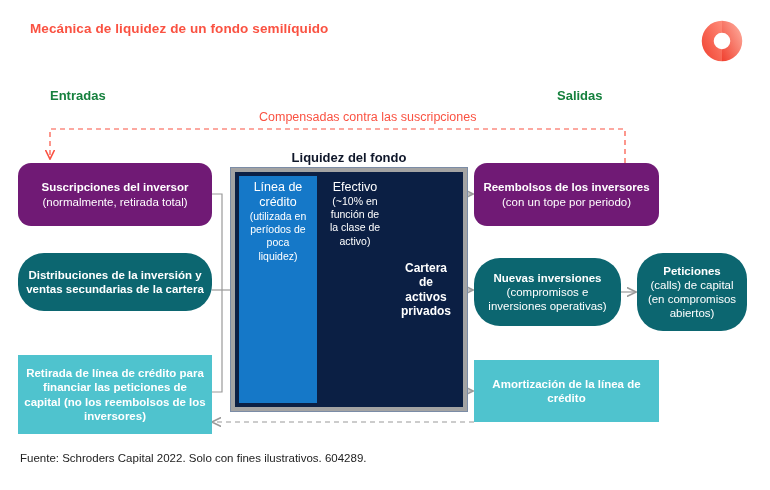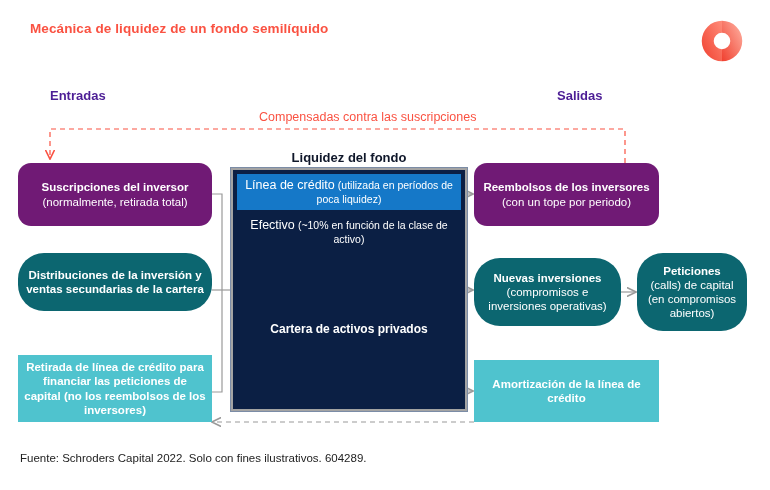--- a/index.html
+++ b/index.html
@@ -28,21 +28,21 @@
     position: absolute;
     right: 25px; top: 18px;
     width: 46px; height: 46px;
   }
 
   
   .sec-head {
     position: absolute;
     font-size: 13px;
     font-weight: bold;
-    color: #4c1d95;
+    color: #15803d;
   }
   .sec-entradas { left: 50px; top: 88px; }
   .sec-salidas  { left: 557px; top: 88px; }
 
   .offset-label {
     position: absolute;
     left: 259px; top: 110px;
     font-size: 12.5px;
     color: #FA5242;
   }
@@ -72,39 +72,39 @@
   .box .b-title { font-weight: bold; font-size: 11.5px; }
   .box .b-sub   { font-weight: normal; font-size: 11.5px; }
 
   .c-red   { background: #701a75; border-radius: 13px; }
   .c-teal  { background: #0C6670; border-radius: 26px; }
   .c-lteal { background: #4FC3CE; }
 
   
   .box-subs      { left: 18px;  top: 163px; width: 194px; height: 63px; }
   .box-distrib   { left: 18px;  top: 253px; width: 194px; height: 58px; }
-  .box-retirada  { left: 18px;  top: 355px; width: 194px; height: 67px; }
+  .box-retirada  { left: 18px;  top: 355px; width: 194px; height: 79px; }
 
   
   .box-reemb     { left: 474px; top: 163px; width: 185px; height: 63px; }
   .box-nuevas    { left: 474px; top: 258px; width: 147px; height: 68px; }
   .box-peticion  { left: 637px; top: 253px; width: 110px; height: 78px; }
   .box-amort     { left: 474px; top: 360px; width: 185px; height: 62px; }
 
   
   .panel {
     position: absolute;
     left: 231px; top: 168px;
     width: 236px; height: 243px;
     background: #0B1F44;
-    border: 2px solid #a3a3a3;
+    border: 4px solid #a3a3a3;
     outline: 1px solid #7b8ca6;
     padding: 4px;
     display: flex;
-    flex-direction: column;
+    flex-direction: row;
     gap: 4px;
   }
   .panel-row {
     color: #ffffff;
     text-align: center;
     padding: 4px 8px;
     line-height: 1.2;
     font-size: 11px;
   }
   .row-credit { background: #1578C8; }

